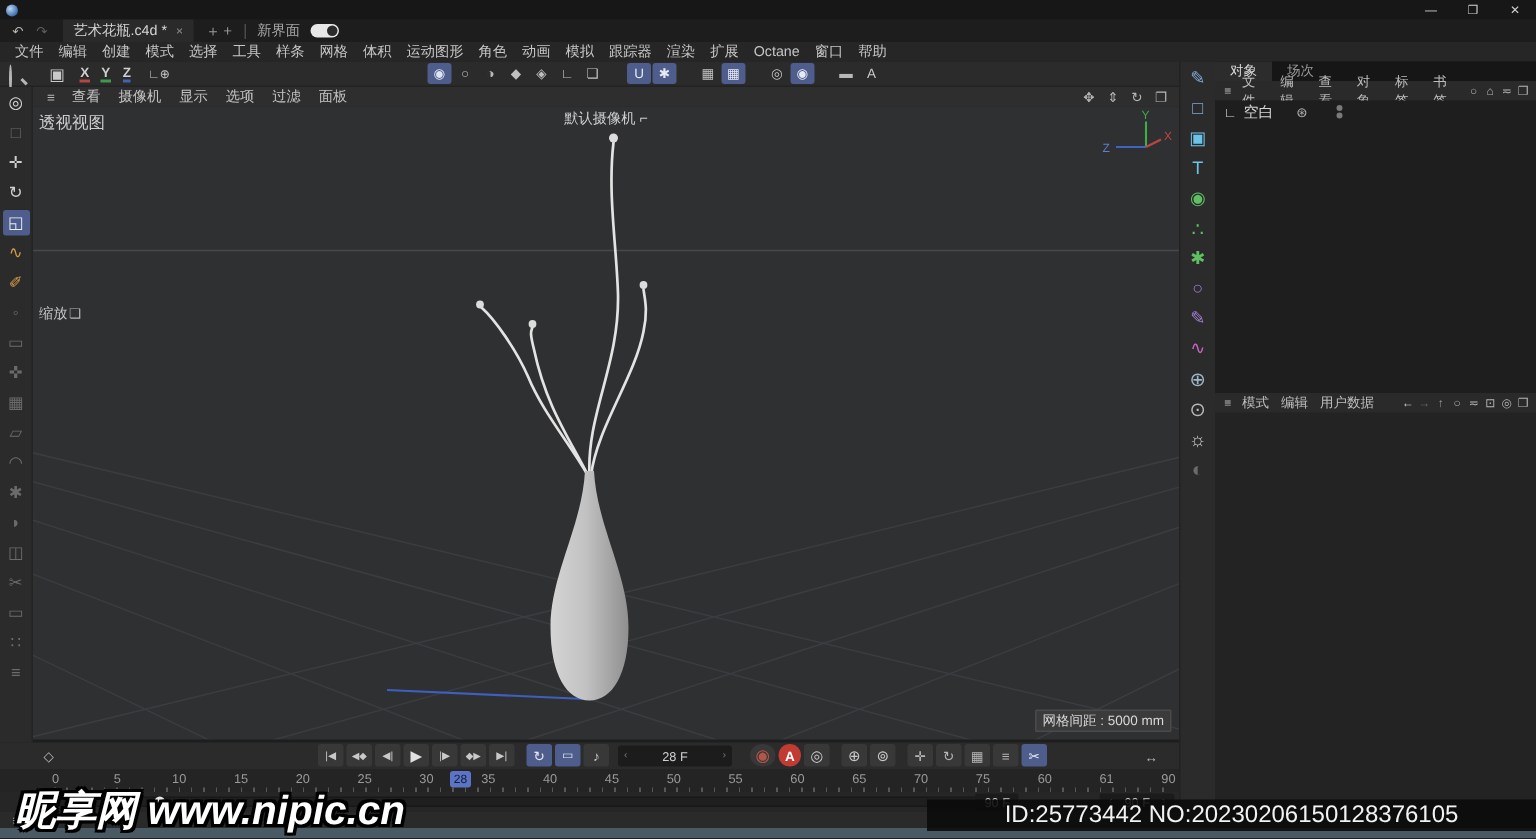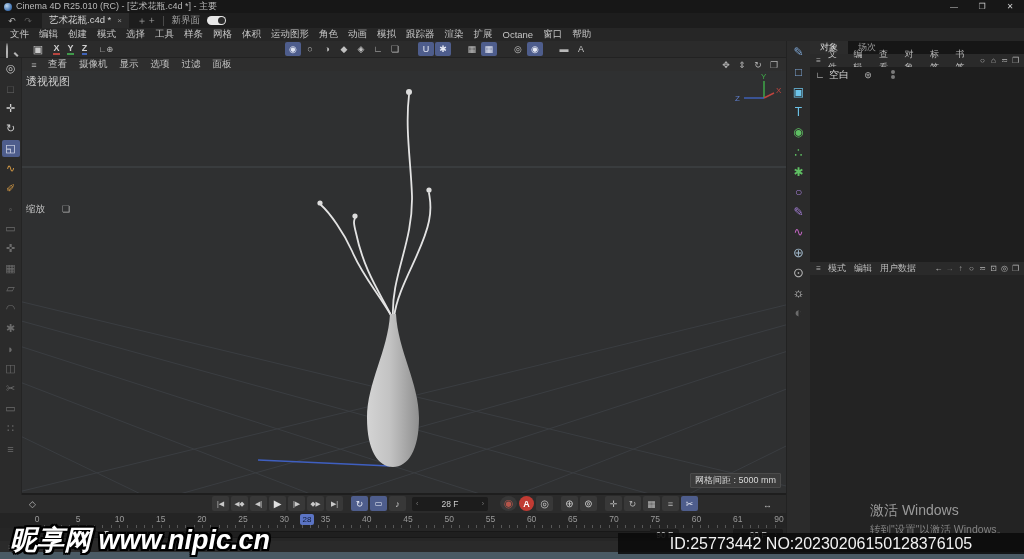--- a/index.html
+++ b/index.html
@@ -58,21 +58,21 @@
              display:flex;flex-direction:column;align-items:center;padding-top:2px;gap:3px;}
   .lefttools .ic{width:18px;height:17px;font-size:11px;}
 
   
   .vpmenu{top:58px;left:22px;width:764px;height:13px;background:#2e2e2e;display:flex;align-items:center;padding-left:4px;}
   .vpmenu .mi{font-size:9.5px;color:#c2c2c2;padding:0 6px;}
   .vpnav{margin-left:auto;display:flex;margin-right:4px;}
   .canvas{top:71px;left:22px;width:764px;height:422px;background:#2f3031;overflow:hidden;}
   .viewlabel{left:4px;top:3px;font-size:11px;color:#cdcdcd;}
   .camlabel{left:0;top:2px;width:100%;text-align:center;font-size:9.5px;color:#cdcdcd;}
-  .hudtool{left:4px;top:131px;font-size:9.5px;color:#c5c5c5;display:flex;align-items:center;gap:16px;}
+  .hudtool{left:4px;top:131px;font-size:9.5px;color:#c5c5c5;display:flex;align-items:center;gap:0;}
   .gridinfo{right:5px;bottom:5px;font-size:9px;color:#d8d8d8;background:#3b3b3b;border:1px solid #4a4a4a;
             padding:0px 4px;border-radius:1px;}
 
   
   .createstrip{top:41px;left:786px;width:24px;height:518px;background:#2b2b2b;border-left:1px solid #222;
                display:flex;flex-direction:column;align-items:center;padding-top:3px;gap:4px;}
   .createstrip .ic{width:18px;height:16px;font-size:12px;}
 
   
   .panel-tabs{display:flex;background:#161616;height:13px;align-items:stretch;}
@@ -141,21 +141,20 @@
 
   .mi,.tick{cursor:default;}
 </style>
 </head>
 <body>
 
 <div class="app" data-name="cinema4d-window">
 
   <div class="abs titlebar" data-name="title-bar">
     <span class="applogo" data-name="app-logo-icon"></span>
-    <span data-name="window-title">Cinema 4D R25.010 (RC) - [艺术花瓶.c4d *] - 主要</span>
     <span class="wctrls" data-name="window-controls">
         <span class="ic" data-name="minimize-icon" style="color: rgb(207, 207, 207);">—</span>
         <span class="ic" data-name="maximize-icon" style="color: rgb(207, 207, 207);">❐</span>
         <span class="ic" data-name="close-icon" style="color: rgb(207, 207, 207);">✕</span>
       </span>
   </div>
 
   <div class="abs docrow" data-name="document-tab-bar">
     <span class="undoredo" data-name="undo-redo-group">
         <span class="ic" data-name="undo-icon" style="color: rgb(181, 181, 181);">↶</span>
@@ -333,20 +332,21 @@
       <g data-name="axis-gizmo" font-size="8" font-family="Liberation Sans, sans-serif">
         <line x1="742" y1="27" x2="742" y2="10" stroke="#3fae4a" stroke-width="1.4"></line>
         <line x1="742" y1="27" x2="722" y2="27" stroke="#3f63c0" stroke-width="1.4"></line>
         <line x1="742" y1="27" x2="752" y2="22" stroke="#c0453f" stroke-width="1.4"></line>
         <text x="739" y="8" fill="#3fae4a" data-name="gizmo-y-label">Y</text>
         <text x="713" y="30" fill="#5f7fd0" data-name="gizmo-z-label">Z</text>
         <text x="754" y="22" fill="#c0453f" data-name="gizmo-x-label">X</text>
       </g>
     </svg>
     <div class="abs viewlabel" data-name="view-label">透视视图</div>
+    <div class="abs camlabel" data-name="camera-label"><span>默认摄像机</span> <span data-name="camera-menu-icon">⌐</span></div>
     <div class="abs hudtool" data-name="tool-hud">
         <span>缩放</span>
         <span class="ic" data-name="tool-hud-icon" style="width:10px;">❏</span>
       </div>
     <div class="abs gridinfo" data-name="grid-spacing-label">网格间距 : 5000 mm</div>
   </div>
 
   <div class="abs createstrip" data-name="create-object-strip">
       <span class="ic" data-name="spline-pen-blue-icon" style="color: rgb(127, 168, 216);">✎</span>
       <span class="ic" data-name="spline-rect-icon" style="color: rgb(127, 168, 216);">□</span>
@@ -508,18 +508,14 @@
   </div>
 
   <div class="abs statusrow" data-name="status-bar">
     <span class="ic" data-name="hamburger-icon" style="width:12px;">≡</span>
   </div>
 
   <div class="abs tealbar" data-name="bottom-strip"></div>
 
   <div class="abs brandmark" data-name="watermark-brand">昵享网 www.nipic.cn</div>
   <div class="abs idband" data-name="watermark-id">ID:25773442 NO:20230206150128376105</div>
-  <div class="abs activate" data-name="windows-activation-watermark">
-    <div class="t1" data-name="activation-title">激活 Windows</div>
-    <div class="t2" data-name="activation-subtitle">转到"设置"以激活 Windows。</div>
-  </div>
 
 </div>
 
 </body></html>

